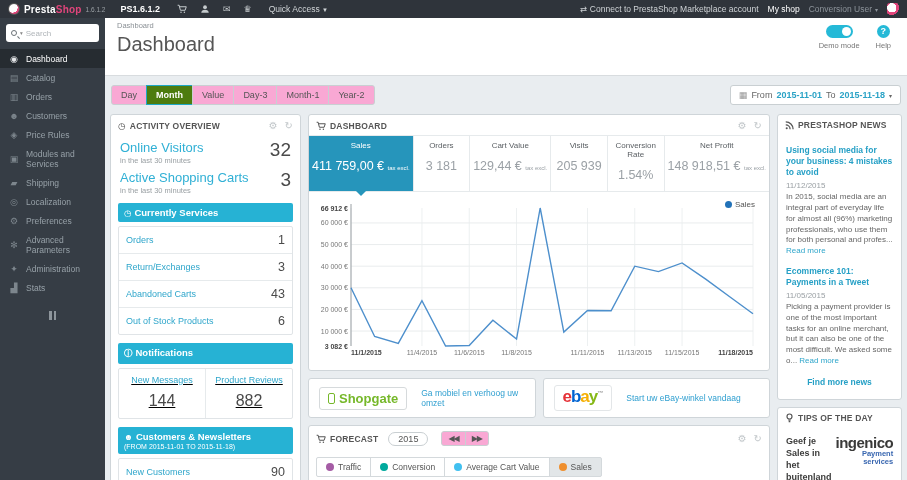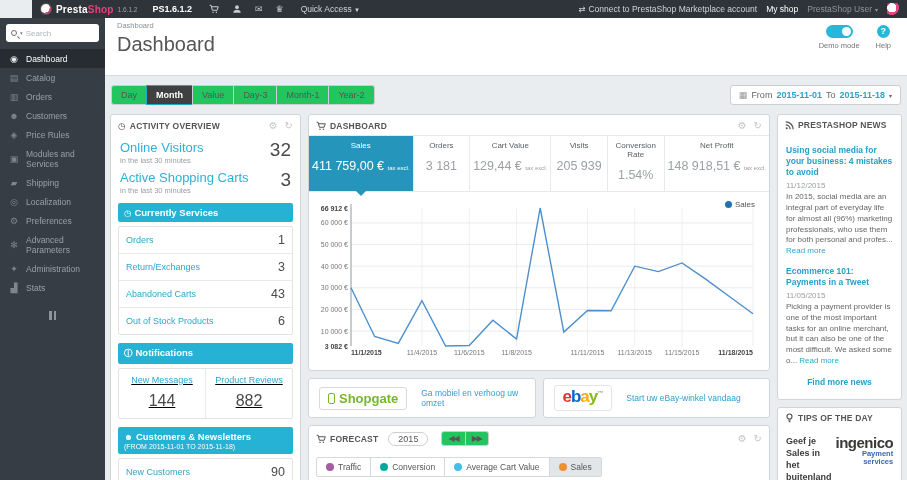--- a/index.html
+++ b/index.html
@@ -1,21 +1,21 @@
 <!DOCTYPE html>
 <html><head>
 <meta charset="utf-8">
 <style>
   * { margin:0; padding:0; box-sizing:border-box; }
   html,body { width:907px; height:480px; overflow:hidden; }
   body { font-family:"Liberation Sans","DejaVu Sans",sans-serif; background:#e9edf0; position:relative; }
 
   
   .topbar { position:absolute; top:0; left:0; right:0; height:18px; background:#2f343b;
-            display:flex; align-items:center; padding:0 8px; gap:9px; z-index:20;margin-left:32px; }
+            display:flex; align-items:center; padding:0 8px; gap:9px; z-index:20; }
   .brand { display:flex; align-items:center; gap:4px; }
   .brand-logo { width:12px; height:12px; border-radius:50%;
                 background:radial-gradient(circle at 35% 35%, #fdfdfd 55%, #e0457b 56%);
                 border:1px solid #555; }
   .brand-name { font-size:10px; font-weight:bold; color:#fff; letter-spacing:.2px; }
   .brand-name .pink { color:#e0457b; }
   .brand-ver { font-size:6.5px; color:#9aa0a5; }
   .shop-name { font-size:9px; font-weight:bold; color:#fff; margin-left:6px; }
   .tb-icons { display:flex; gap:13px; margin-left:8px; color:#c6cbce; font-size:9px; align-items:center; }
   .tb-ic { cursor:pointer; }
@@ -55,25 +55,25 @@
   .head-controls { position:absolute; top:7px; right:16px; display:flex; gap:16px; }
   .hc { text-align:center; }
   .hc-label { font-size:7.5px; color:#777; margin-top:3px; }
   .toggle { width:27px; height:13px; background:#25b9d7; border-radius:7px; position:relative; cursor:pointer; margin:0 auto; }
   .toggle .knob { position:absolute; width:9px; height:9px; background:#fff; border-radius:50%; top:2px; right:2px; }
   .help-circle { width:13px; height:13px; border-radius:50%; background:#25b9d7; color:#fff; font-size:9px;
                  font-weight:bold; line-height:13px; text-align:center; margin:0 auto; cursor:pointer; }
 
   .toolbar { display:flex; justify-content:space-between; align-items:center; padding:9px 6px 2px; }
   .btn-group { display:inline-flex; }
-  .btn { padding:4px 9px; font-size:9px; background:#22c55e; border:1px solid #c9cfd2; color:#555;
+  .btn { padding:4px 9px; font-size:9px; background:#f9a8d4; border:1px solid #c9cfd2; color:#555;
          margin-left:-1px; cursor:pointer; }
   .btn:first-child { border-radius:3px 0 0 3px; margin-left:0; }
   .btn:last-child { border-radius:0 3px 3px 0; }
-  .btn.active { background:#404040; border-color:#1da7c5; color:#fff; font-weight:bold; }
+  .btn.active { background:#4d7c0f; border-color:#1da7c5; color:#fff; font-weight:bold; }
   .date-btn { background:#fff; border:1px solid #c9cfd2; border-radius:3px; padding:4px 8px; font-size:9px;
               color:#666; display:flex; align-items:center; gap:4px; cursor:pointer; }
   .date-btn b { color:#2ba3c6; }
   .cal-ic { color:#999; font-size:9px; }
 
   .content { display:flex; gap:7px; padding:7px 5px; align-items:flex-start; }
   .col-left  { width:191px; flex:none; }
   .col-mid   { width:462px; flex:none; }
   .col-right { flex:1; min-width:0; }
 
@@ -194,21 +194,21 @@
     <span class="tb-ic">♛</span>
   </div>
   <span class="quick"><span>Quick Access</span> <span class="caret">▼</span></span>
   <div class="tb-spacer"></div>
   <span class="tb-link">
       <span>⇄</span>
       <span>Connect to PrestaShop Marketplace account</span>
     </span>
   <span class="tb-link white">My shop</span>
   <span class="tb-user">
-      <span>PrestaShop User</span> 
+      <span>Conversion User</span> 
       <span class="caret">▾</span>
     </span>
   <span class="avatar"></span>
 </header>
 
 <aside class="sidebar">
   <div class="search-box">
     <span class="mag"></span>
     <span class="search-caret">▾</span>
     <input placeholder="Search" style="">

